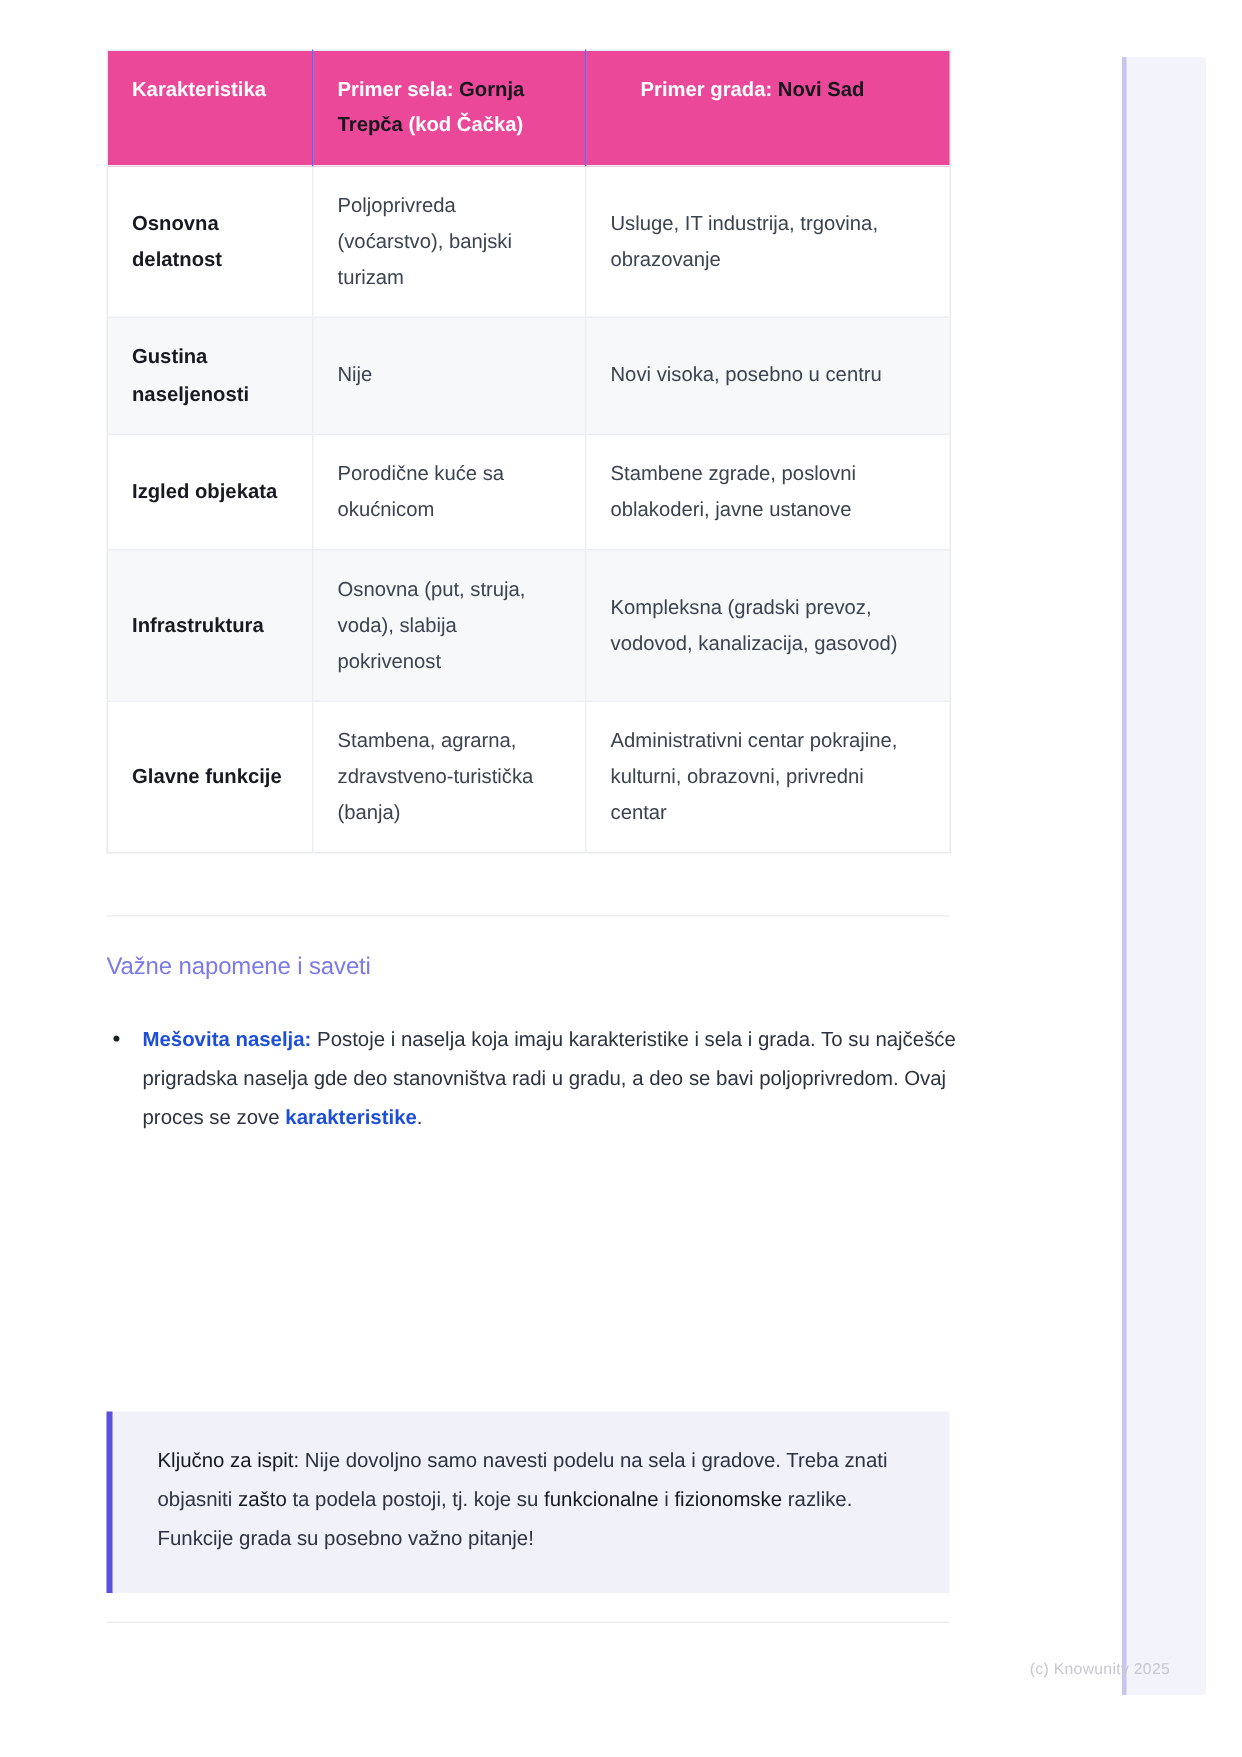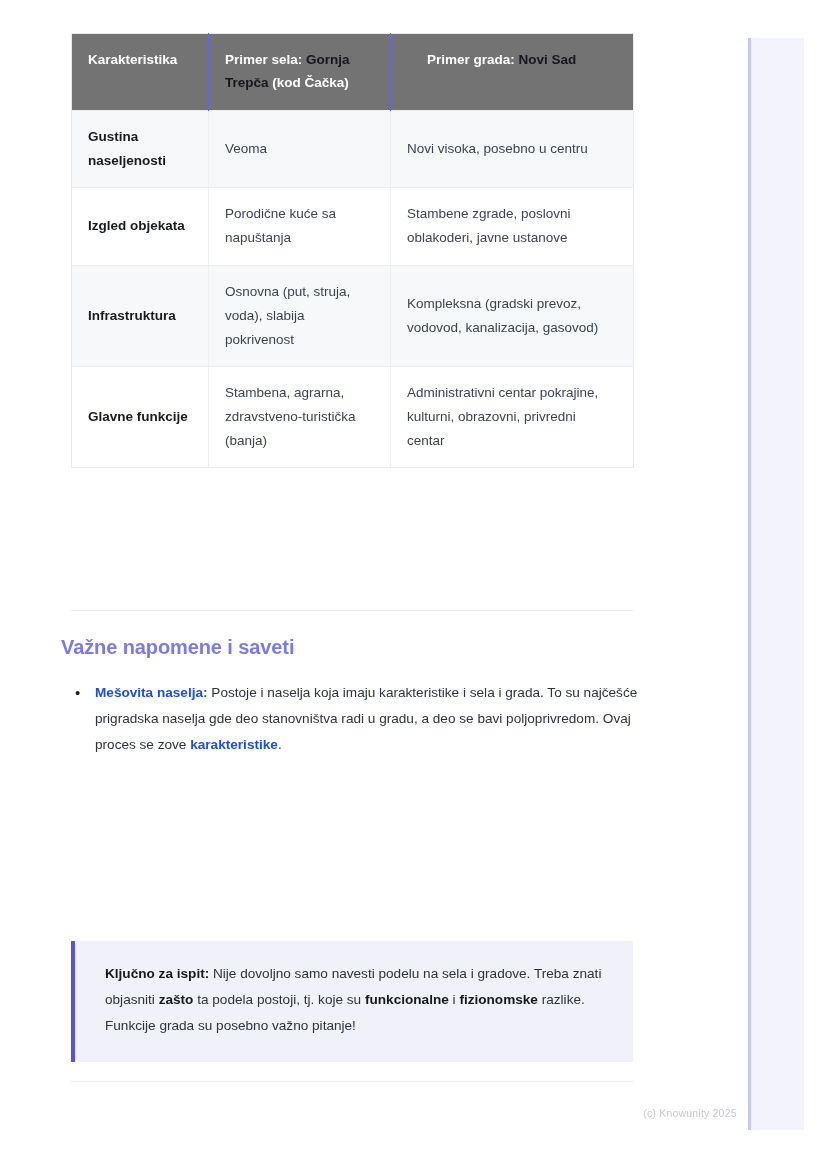--- a/index.html
+++ b/index.html
@@ -51,21 +51,21 @@
     border-collapse: collapse;
     table-layout: fixed;
     background: #ffffff;
     border: 1px solid #e8eaee;
   }
   table.compare col.c1 { width: 137px; }
   table.compare col.c2 { width: 182px; }
   table.compare col.c3 { width: 243px; }
 
   table.compare thead th {
-    background: #737373;
+    background: #ec4899;
     color: #ffffff;
     text-align: left;
     font-size: 13.5px;
     font-weight: bold;
     line-height: 1.72;
     padding: 14px 16px 16px 16px;
     vertical-align: top;
     border-right: 1px solid #6a62e9;
     box-sizing: border-box;
   }
@@ -101,26 +101,26 @@
     width: 562px;
     height: 1px;
     background: #ededf0;
   }
   .divider.top { top: 610px; }
   .divider.bottom { top: 1081px; }
 
   
   .section-title {
     position: absolute;
-    left: 61px;
+    left: 71px;
     top: 636px;
     width: 562px;
     margin: 0;
-    font-size: 20px;
-    font-weight: bold;
+    font-size: 16px;
+    font-weight: normal;
     letter-spacing: -0.1px;
     color: #7b7ae8;
   }
 
   
   ul.notes {
     position: absolute;
     left: 71px;
     top: 680px;
     width: 570px;
@@ -156,29 +156,29 @@
     background: #f1f1fa;
     border-left: 4px solid #5b4fdb;
     padding: 20px 26px 22px 30px;
   }
   .callout p {
     margin: 0;
     font-size: 13.6px;
     line-height: 1.93;
     color: #2c3240;
   }
-  .callout b { font-weight: bold; color: #141820; }
+  .callout b { font-weight: normal; color: #141820; }
 
   
   .footer-credit {
     position: absolute;
     left: 600px;
     top: 1107px;
     width: 180px;
-    text-align: center;
+    text-align: right;
     font-size: 10.5px;
     color: #c8c8cf;
     letter-spacing: 0.2px;
     white-space: nowrap;
   }
 </style>
 </head>
 <body>
 
 <div class="side-rail"></div>
@@ -193,28 +193,33 @@
           <col class="c3">
       </colgroup>
       <thead>
         <tr>
           <th><span>Karakteristika</span></th>
           <th><span>Primer sela: </span><span class="hl">Gornja Trepča</span><span> (kod Čačka)</span></th>
           <th><span>Primer grada: </span><span class="hl">Novi Sad</span><span></span></th>
         </tr>
       </thead>
       <tbody>
+        <tr>
+          <td class="key">Osnovna delatnost</td>
+          <td>Poljoprivreda (voćarstvo), banjski turizam</td>
+          <td>Usluge, IT industrija, trgovina, obrazovanje</td>
+        </tr>
         <tr class="alt">
           <td class="key">Gustina naseljenosti</td>
-          <td>Veoma</td>
+          <td>Nije</td>
           <td>Novi visoka, posebno u centru</td>
         </tr>
         <tr>
           <td class="key">Izgled objekata</td>
-          <td>Porodične kuće sa napuštanja</td>
+          <td>Porodične kuće sa okućnicom</td>
           <td>Stambene zgrade, poslovni oblakoderi, javne ustanove</td>
         </tr>
         <tr class="alt">
           <td class="key">Infrastruktura</td>
           <td>Osnovna (put, struja, voda), slabija pokrivenost</td>
           <td>Kompleksna (gradski prevoz, vodovod, kanalizacija, gasovod)</td>
         </tr>
         <tr>
           <td class="key">Glavne funkcije</td>
           <td>Stambena, agrarna, zdravstveno-turistička (banja)</td>

